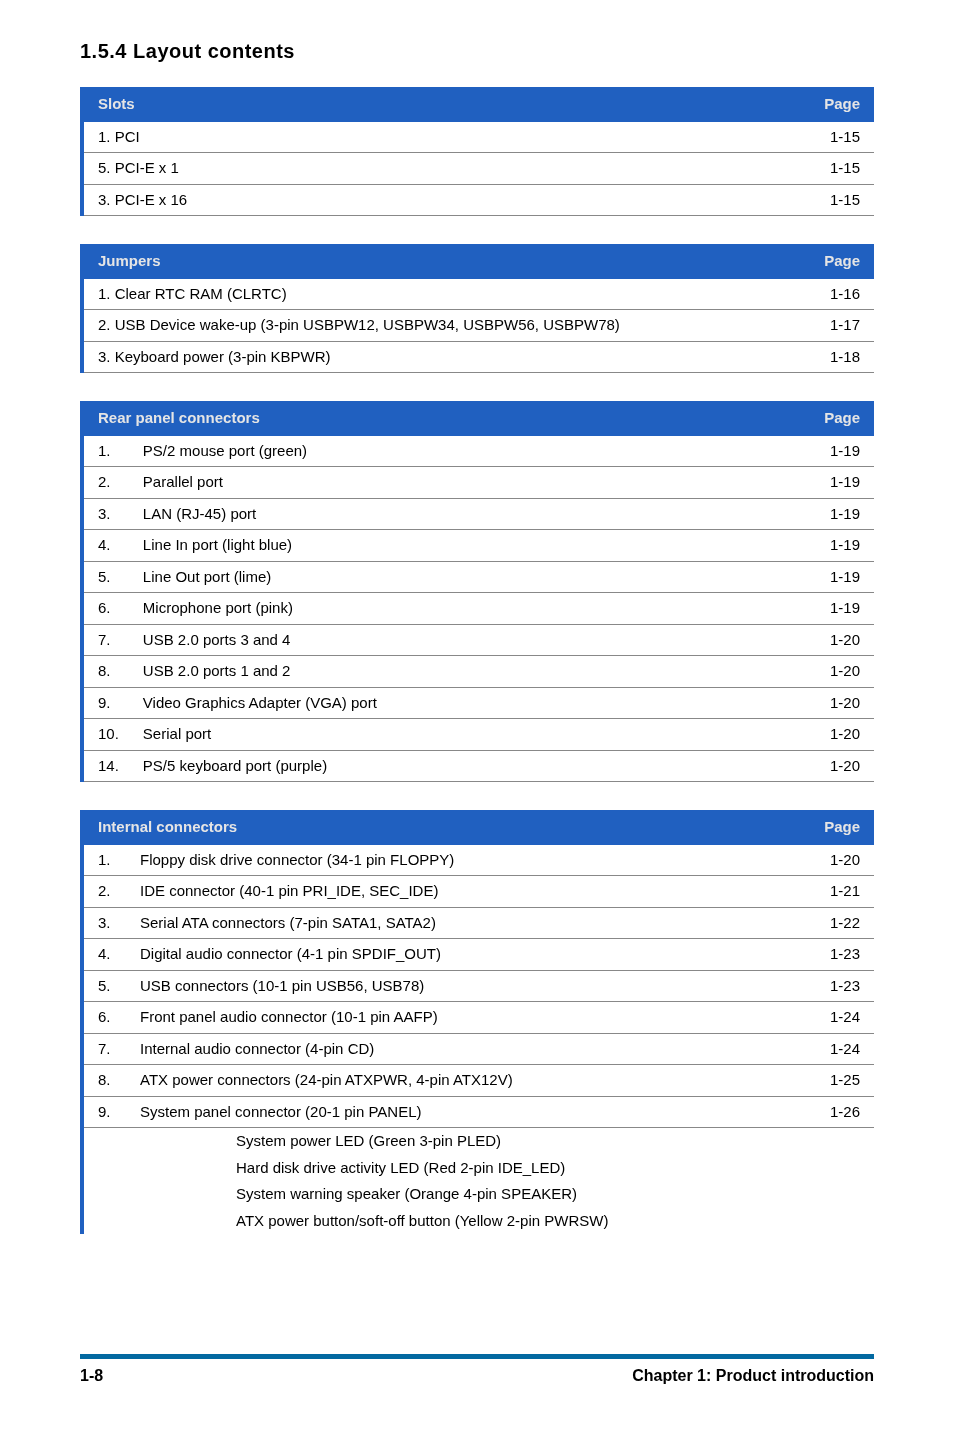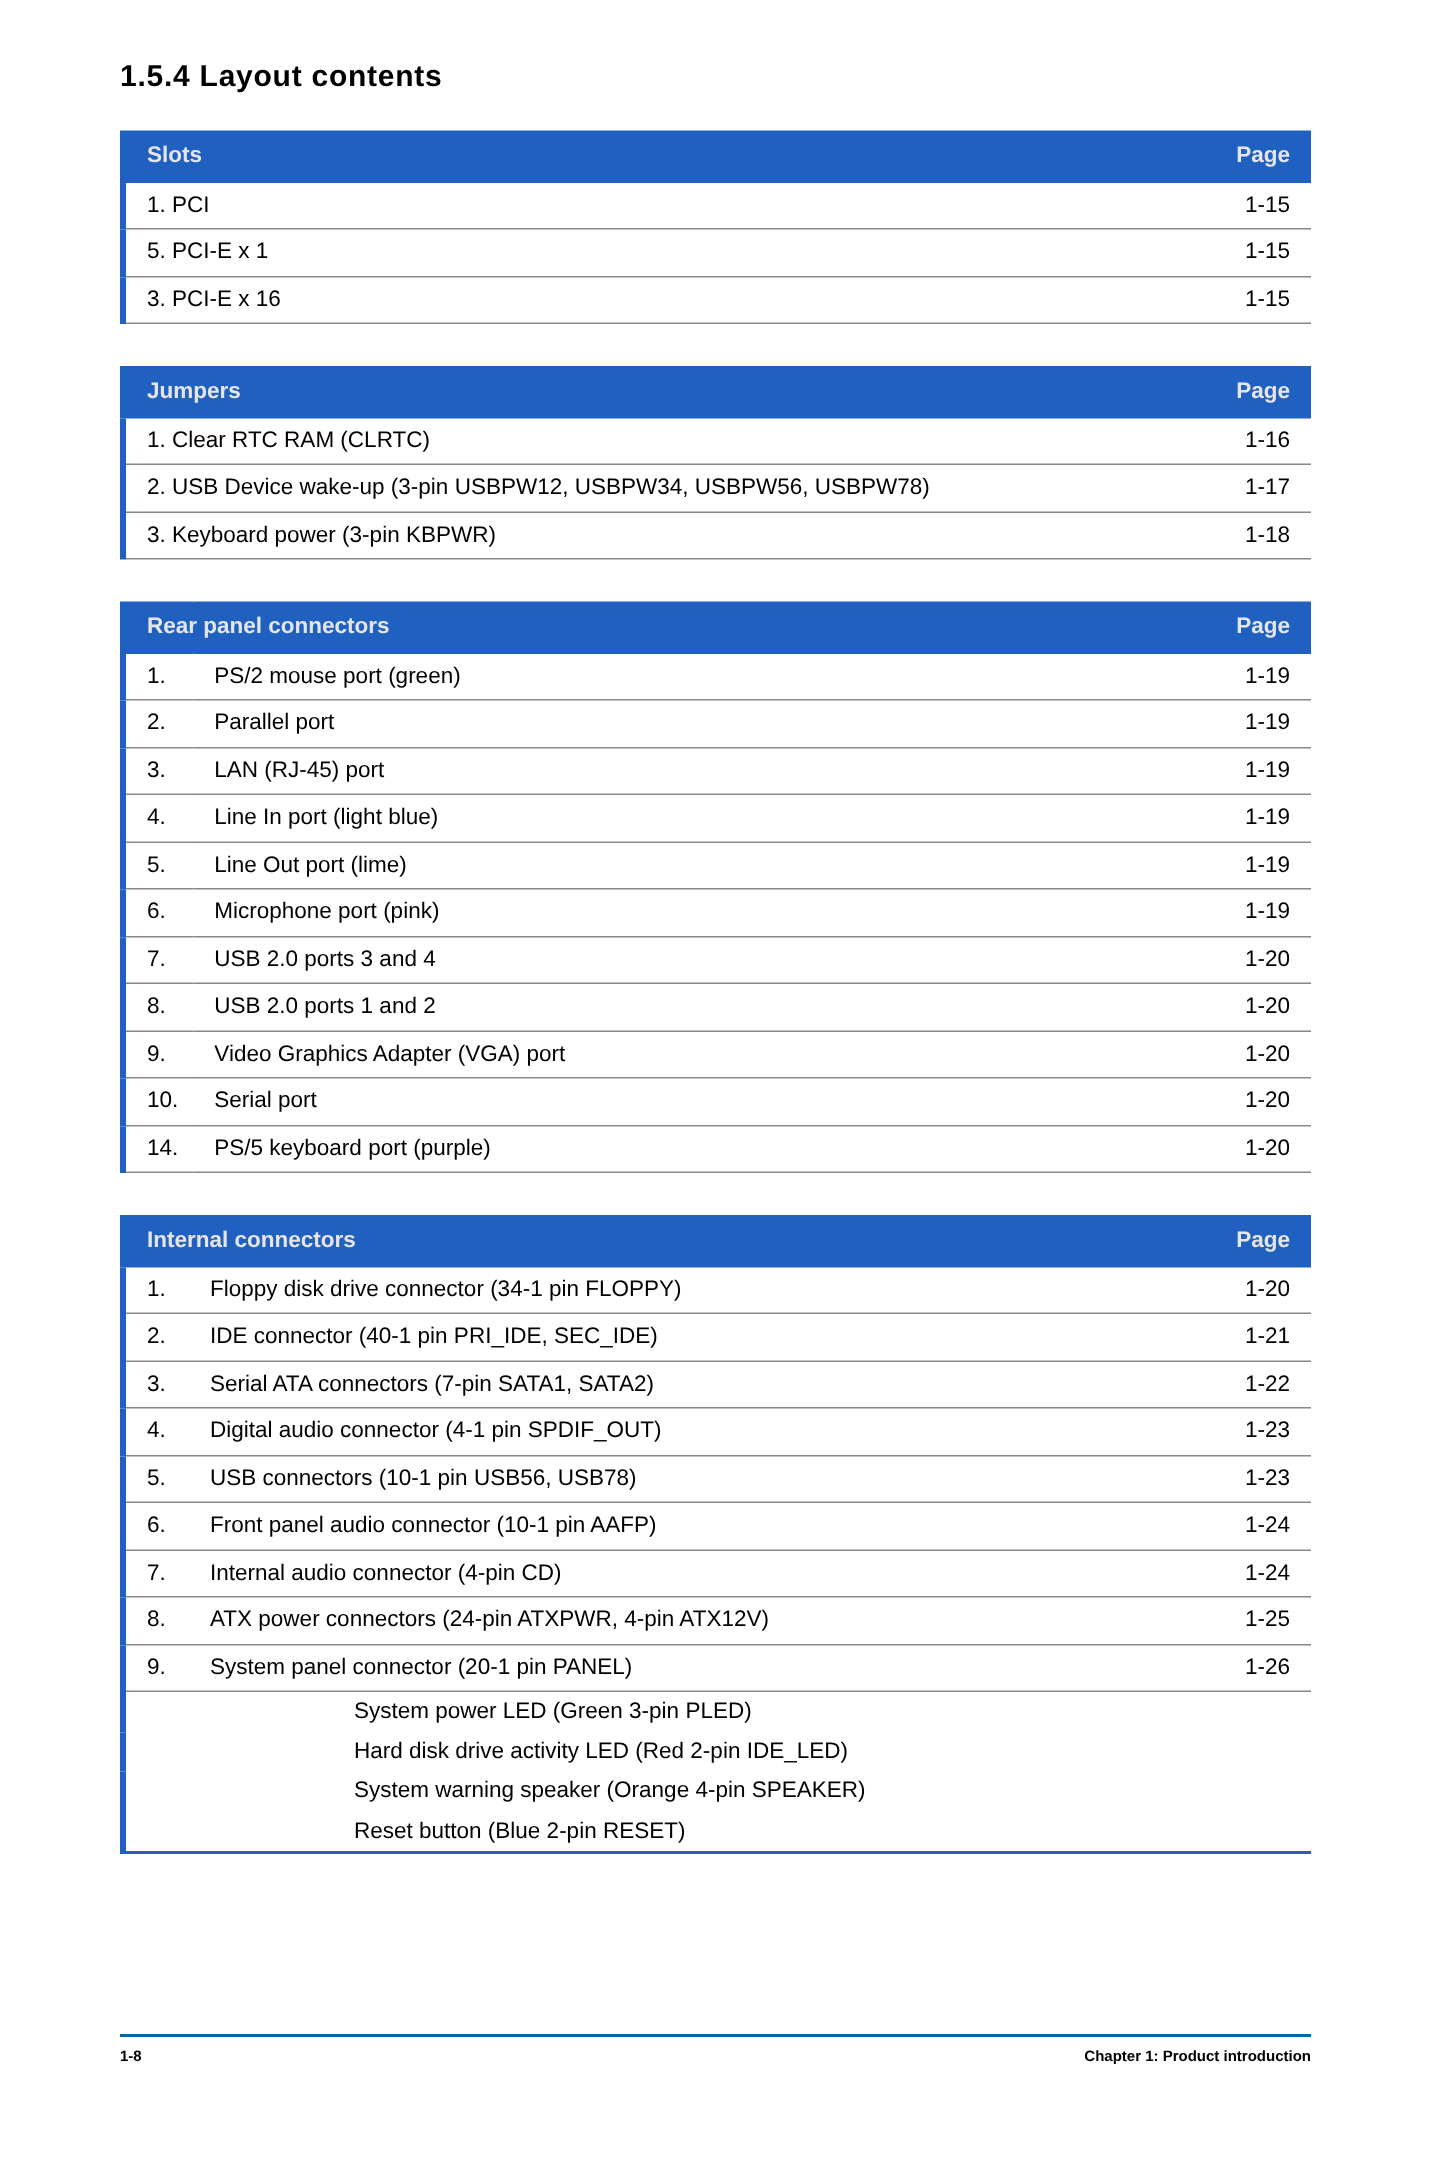--- a/index.html
+++ b/index.html
@@ -65,24 +65,24 @@
   }
   .sub-item td.desc {
     padding-left: 110px;
   }
   .tbl .noborder td { border-bottom: none; }
 
   .footer {
     display: flex;
     justify-content: space-between;
     align-items: flex-end;
-    border-top: 2px solid #0369a1;
+    border-top: 5px solid #0369a1;
     padding-top: 8px;
     margin-top: 120px;
-    font-size: 10px;
+    font-size: 16px;
   }
   .footer .chapter { font-weight: bold; }
   .footer .pagenum { font-weight: bold; }
 </style>
 </head>
 <body>
 
 <div class="heading">1.5.4   Layout contents</div>
 
 <table class="tbl">
@@ -259,24 +259,24 @@
     <tr class="sub-item noborder">
         <td class="left-accent"></td>
         <td class="desc">Hard disk drive activity LED (Red 2-pin IDE_LED)</td>
         <td class="page"></td>
       </tr>
     <tr class="sub-item noborder">
         <td class="left-accent"></td>
         <td class="desc">System warning speaker (Orange 4-pin SPEAKER)</td>
         <td class="page"></td>
       </tr>
-    <tr class="sub-item">
-        <td class="left-accent" style="border-bottom:2px solid #2060c0"></td>
-        <td class="desc" style="border-bottom:2px solid #2060c0">Reset button (Blue 2-pin RESET)</td>
-        <td class="page" style="border-bottom:2px solid #2060c0"></td>
+    <tr class="sub-item noborder">
+        <td class="left-accent"></td>
+        <td class="desc">ATX power button/soft-off button (Yellow 2-pin PWRSW)</td>
+        <td class="page"></td>
       </tr>
   </tbody>
 </table>
 
 <div class="footer">
   <span class="pagenum">1-8</span>
   <span class="chapter">Chapter 1: Product introduction</span>
 </div>
 
 </body></html>

